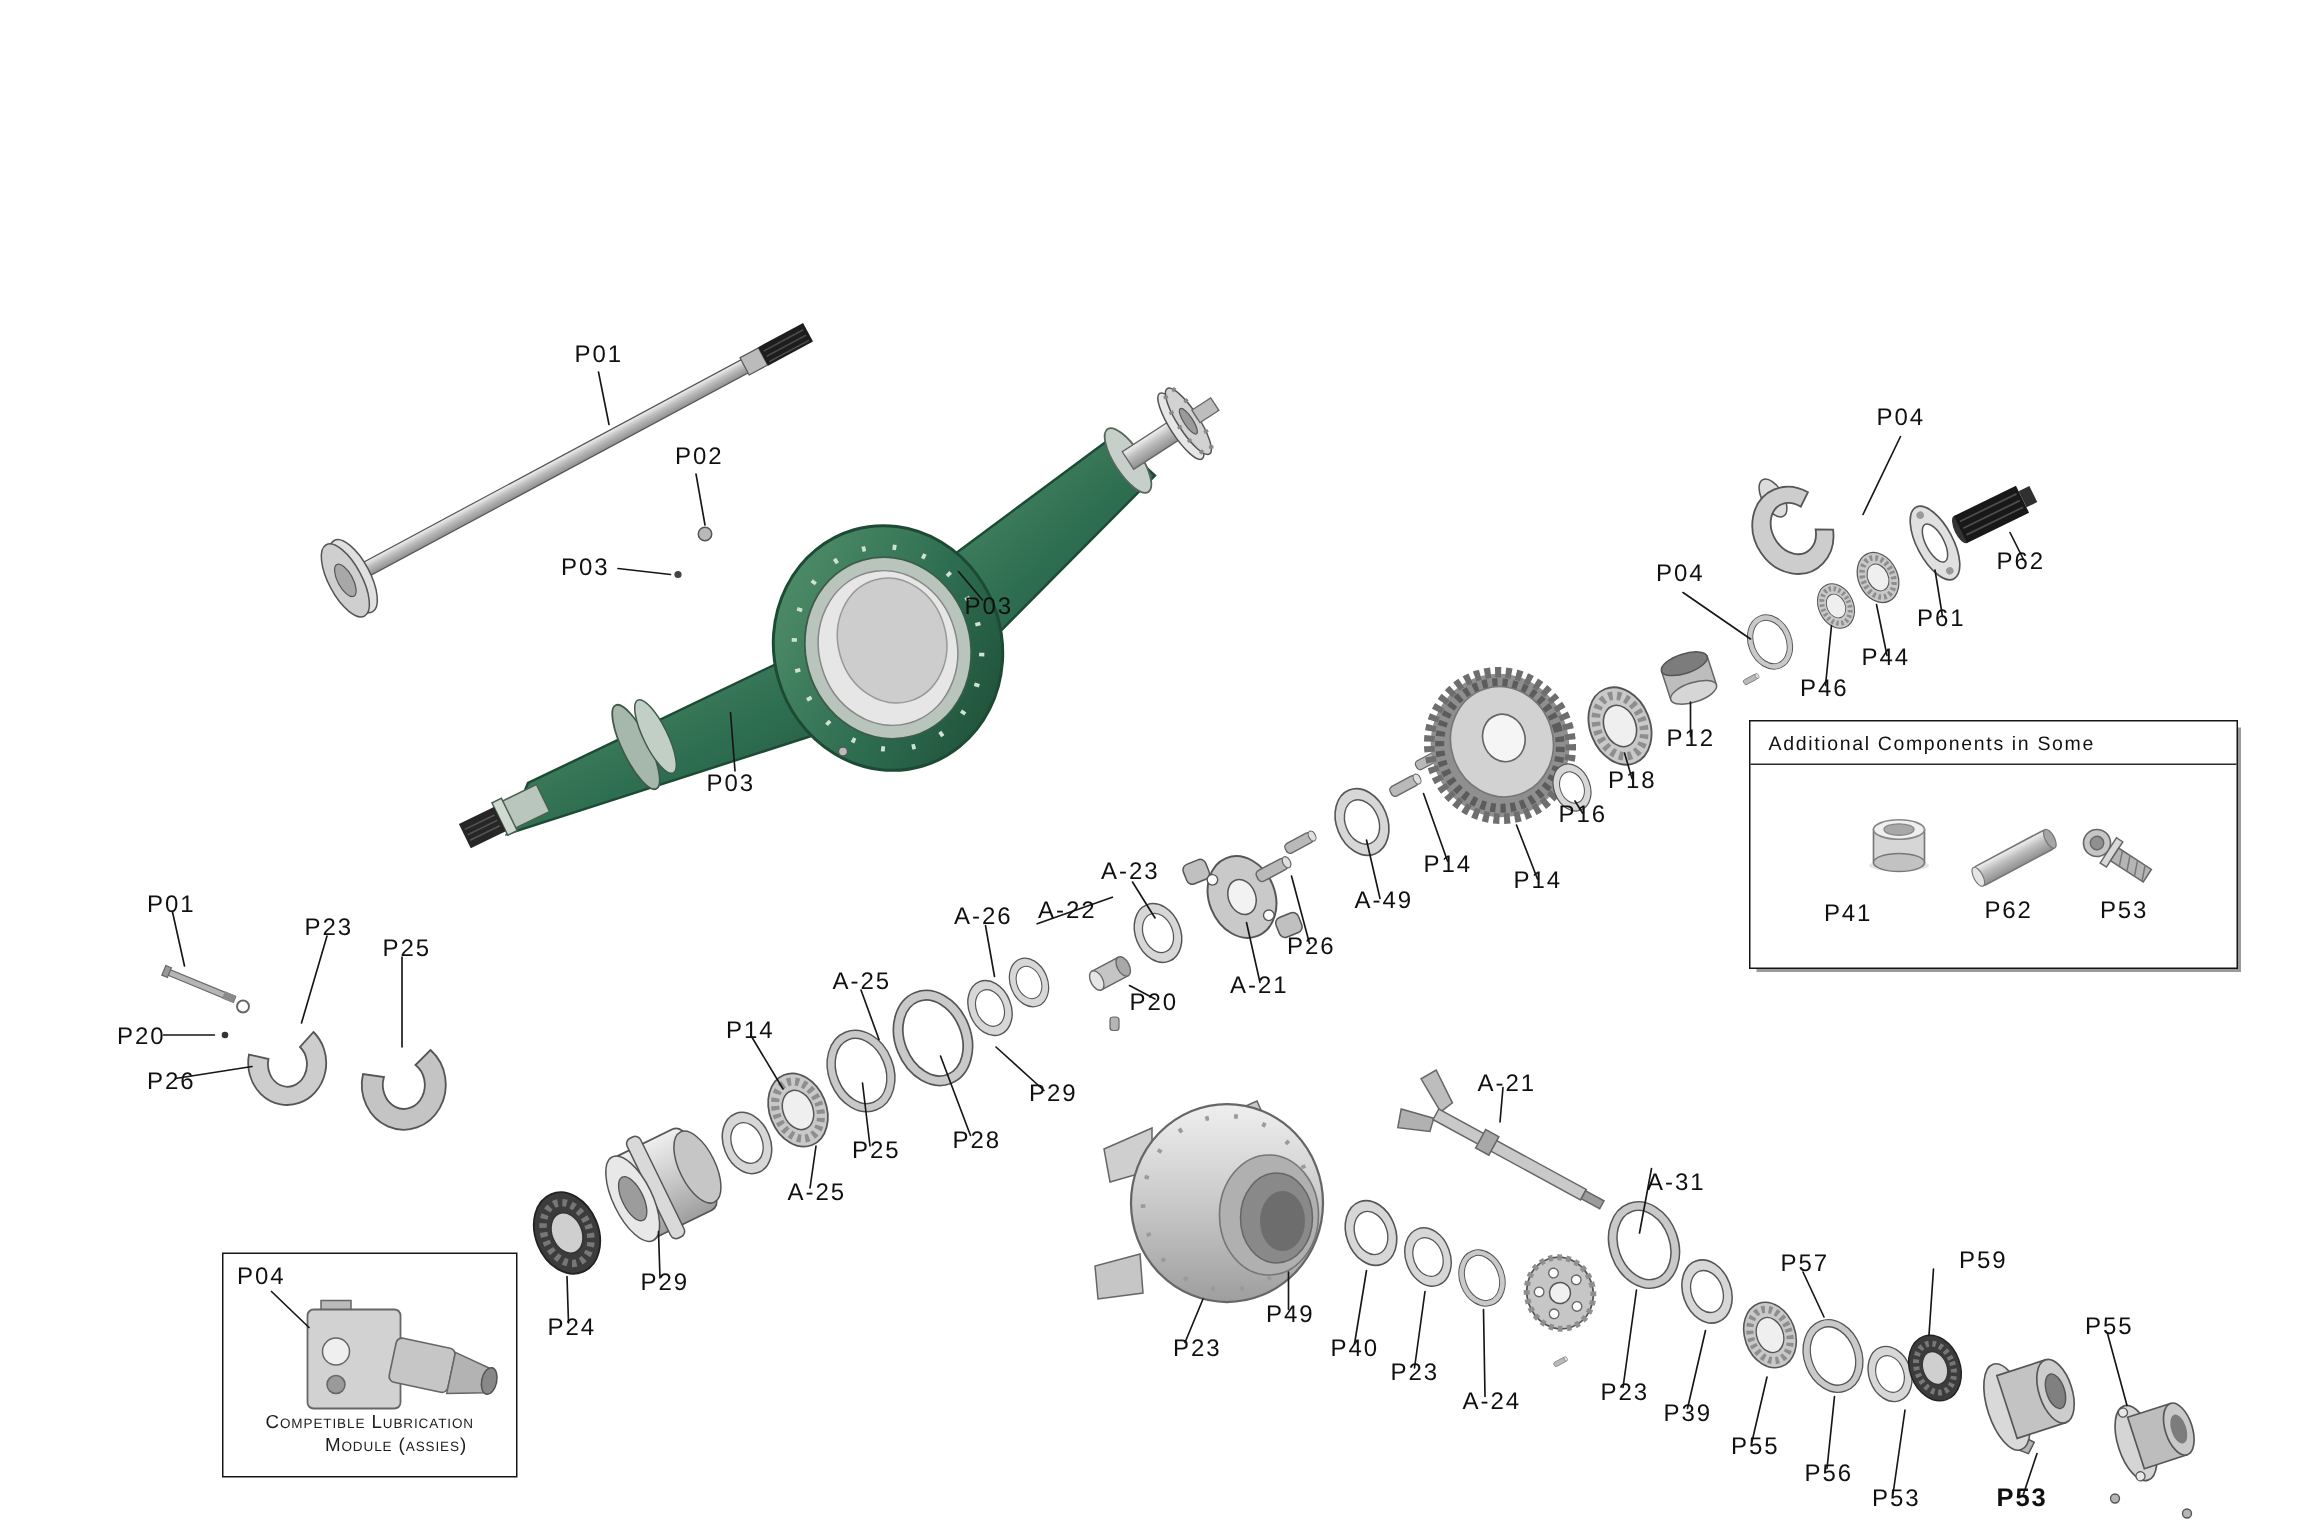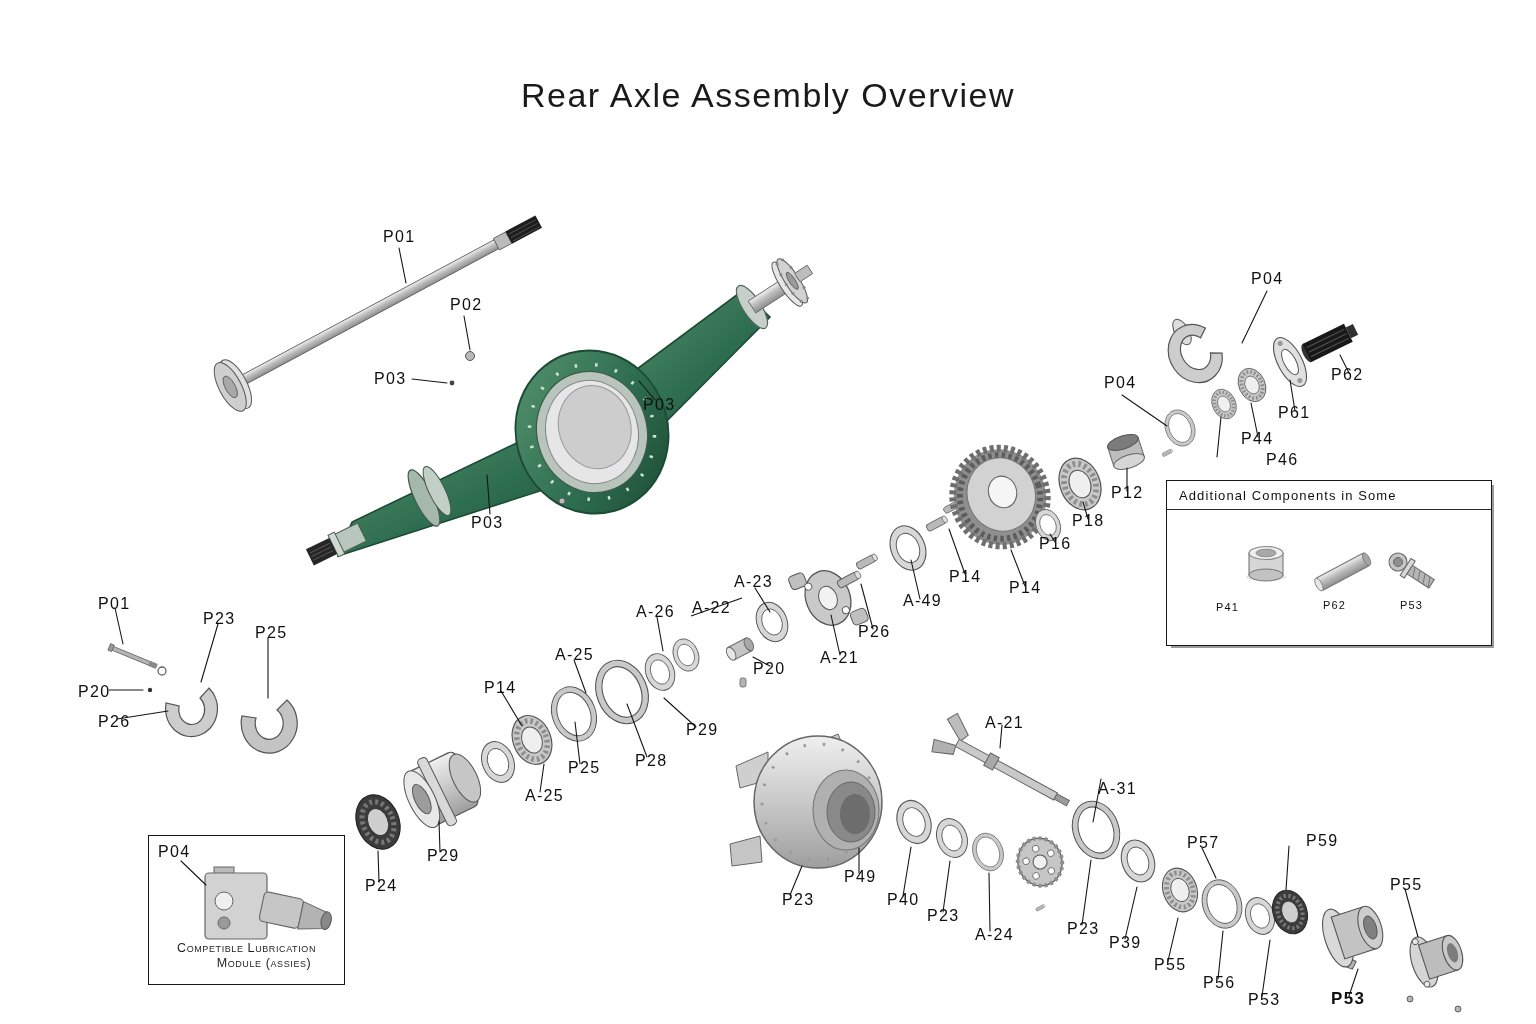--- a/index.html
+++ b/index.html
@@ -2,32 +2,31 @@
 <html><head>
 <meta charset="utf-8">
 <style>
   *{box-sizing:border-box}
   html,body{margin:0;padding:0;background:#fff}
   .stage{position:relative;width:1536px;height:1024px;background:#fff;overflow:hidden;font-family:"Liberation Sans",sans-serif}
   .title{position:absolute;left:0;top:76px;width:100%;margin:0;text-align:center;font-size:34px;font-weight:400;letter-spacing:1.5px;color:#1a1a1a}
   svg.draw{position:absolute;left:0;top:0}
   .lbl{position:absolute;font-size:16px;letter-spacing:1.3px;color:#101010;white-space:nowrap}
   .lbl.b{font-weight:700;font-size:17px}
-  .ilbl{position:absolute;font-size:11px;letter-spacing:1.2px;color:#101010;white-space:nowrap}
+  .ilbl{position:absolute;font-size:16px;letter-spacing:1.2px;color:#101010;white-space:nowrap}
   .inset-add{position:absolute;left:1166px;top:480px;width:326px;height:166px;border:1.6px solid #161616;background:transparent;box-shadow:3.5px 3.5px 0 -1.5px #9a9a9a}
   .inset-add .inset-title{position:absolute;left:0;top:0;width:100%;padding:7px 12px 6px;font-size:13px;letter-spacing:1.1px;border-bottom:1.2px solid #2a2a2a;color:#111;white-space:nowrap;overflow:hidden}
   .inset-lube{position:absolute;left:148px;top:835px;width:197px;height:150px;border:1.4px solid #161616;background:transparent}
   .cap{position:absolute;text-align:center;font-variant:small-caps;font-size:12.5px;letter-spacing:.6px;color:#1d1d1d;white-space:nowrap}
 </style>
 </head>
 <body>
 
 <div class="stage">
 
-  <h1 class="title">Rear Axle Assembly Overview</h1>
 
   <svg class="draw" width="1536" height="1024" viewBox="0 0 1536 1024">
     <defs>
       <linearGradient id="gMetal" x1="0" y1="0" x2="0" y2="1">
         <stop offset="0" stop-color="#efefef"></stop>
           <stop offset="0.5" stop-color="#c9c9c9"></stop>
           <stop offset="1" stop-color="#9e9e9e"></stop>
       </linearGradient>
       <linearGradient id="gShaft" x1="0" y1="0" x2="0" y2="1">
         <stop offset="0" stop-color="#f2f2f2"></stop>
@@ -303,21 +302,21 @@
   <div class="lbl" style="left:383px;top:228px">P01</div>
   <div class="lbl" style="left:450px;top:296px">P02</div>
   <div class="lbl" style="left:374px;top:370px">P03</div>
   <div class="lbl" style="left:643px;top:396px">P03</div>
   <div class="lbl" style="left:471px;top:514px">P03</div>
   <div class="lbl" style="left:1251px;top:270px">P04</div>
   <div class="lbl" style="left:1104px;top:374px">P04</div>
   <div class="lbl" style="left:1331px;top:366px">P62</div>
   <div class="lbl" style="left:1278px;top:404px">P61</div>
   <div class="lbl" style="left:1241px;top:430px">P44</div>
-  <div class="lbl" style="left:1266px;top:451px">P46</div>
+  <div class="lbl" style="left:1200px;top:451px">P46</div>
   <div class="lbl" style="left:1111px;top:484px">P12</div>
   <div class="lbl" style="left:1072px;top:512px">P18</div>
   <div class="lbl" style="left:1039px;top:535px">P16</div>
   <div class="lbl" style="left:949px;top:568px">P14</div>
   <div class="lbl" style="left:1009px;top:579px">P14</div>
   <div class="lbl" style="left:903px;top:592px">A-49</div>
   <div class="lbl" style="left:734px;top:573px">A-23</div>
   <div class="lbl" style="left:692px;top:599px">A-22</div>
   <div class="lbl" style="left:636px;top:603px">A-26</div>
   <div class="lbl" style="left:555px;top:646px">A-25</div>

